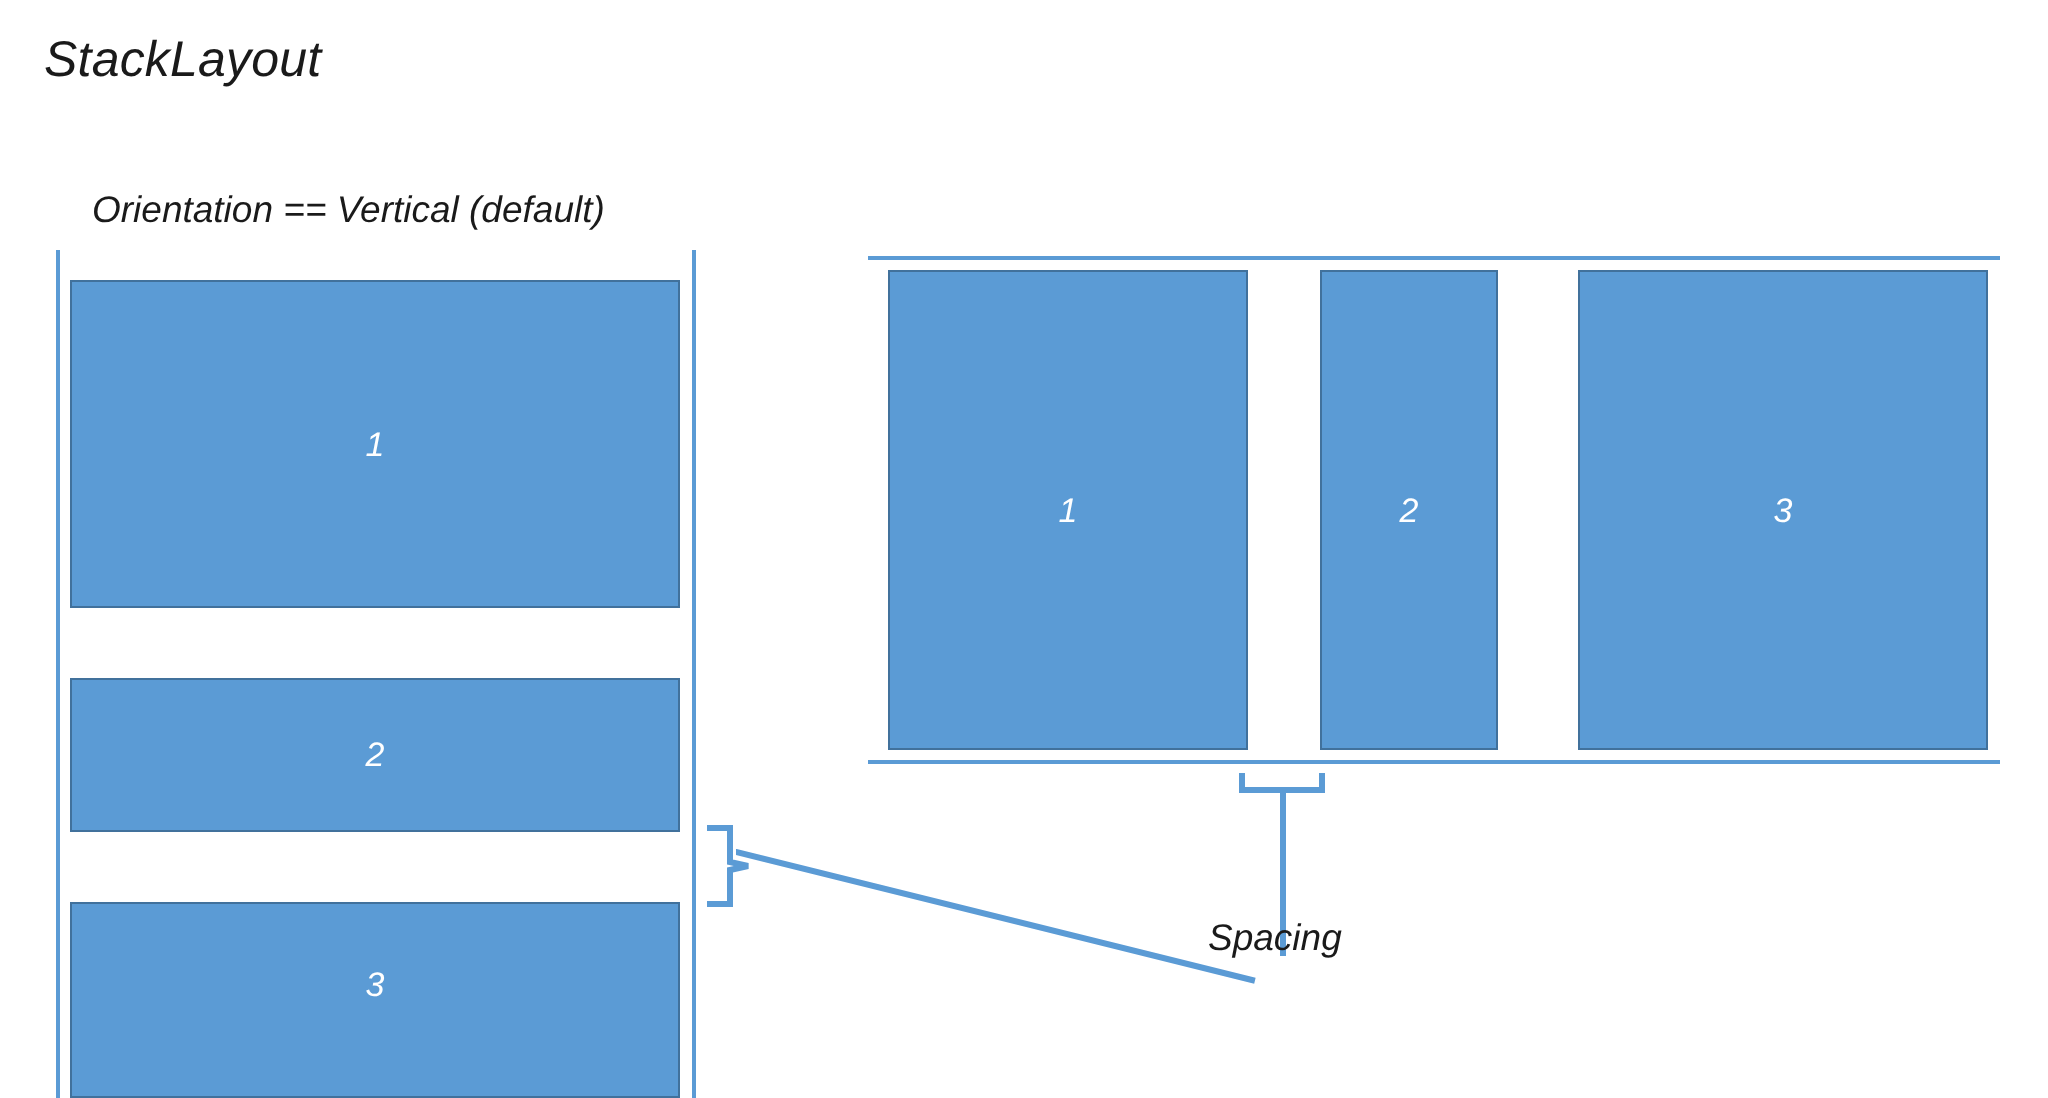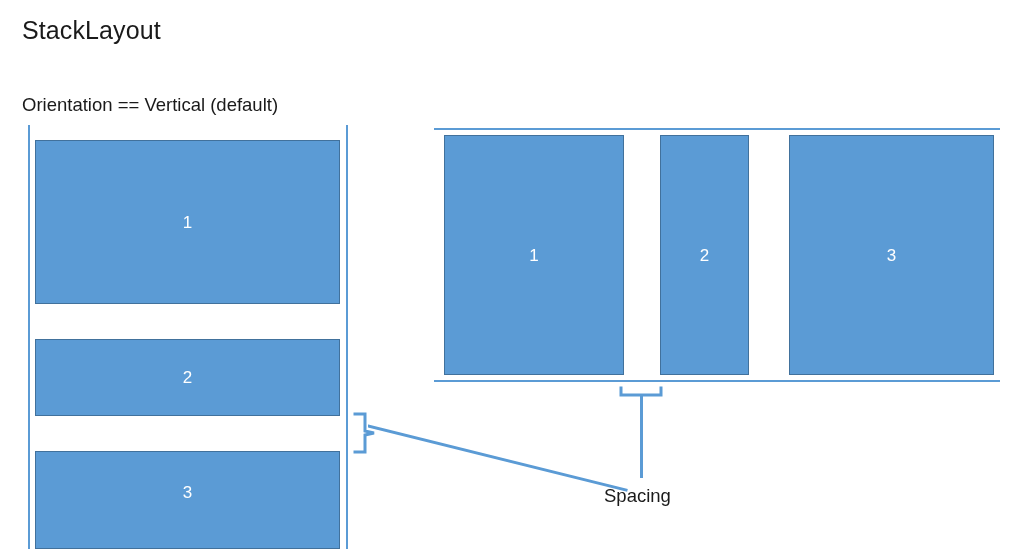--- a/index.html
+++ b/index.html
@@ -14,20 +14,21 @@
     overflow: hidden;
     font-family: "Liberation Sans", sans-serif;
     color: #1a1a1a;
   }
 
   .canvas {
     position: absolute;
     left: 0; top: 0;
     width: 1024px;
     height: 549px;
+    font-style: italic;
   }
 
   
   .slide-title {
     position: absolute;
     left: 22px;
     top: 16px;
     font-size: 25px;
     font-weight: 400;
     color: #1a1a1a;
@@ -35,21 +36,21 @@
     white-space: nowrap;
   }
 
   .col-heading {
     position: absolute;
     font-size: 18.5px;
     font-weight: 400;
     color: #1a1a1a;
     white-space: nowrap;
   }
-  .col-heading.left  { left: 22px; top: 94px; }
+  .col-heading.left  { left: 46px; top: 94px; }
   .col-heading.right { left: 556px; top: 94px; }
 
   
   .guide {
     position: absolute;
     background: #5B9BD5;
   }
   .guide.v { width: 1.5px; }
   .guide.h { height: 1.5px; }
 
@@ -102,21 +103,21 @@
     left: 640px;
     top: 394px;
     width: 3px;
     height: 84px;
     background: #5B9BD5;
   }
 
   .spacing-label {
     position: absolute;
     left: 604px;
-    top: 485px;
+    top: 458px;
     font-size: 18.5px;
     color: #1a1a1a;
     white-space: nowrap;
   }
 </style>
 </head>
 <body>
 
 <div class="canvas">
 

